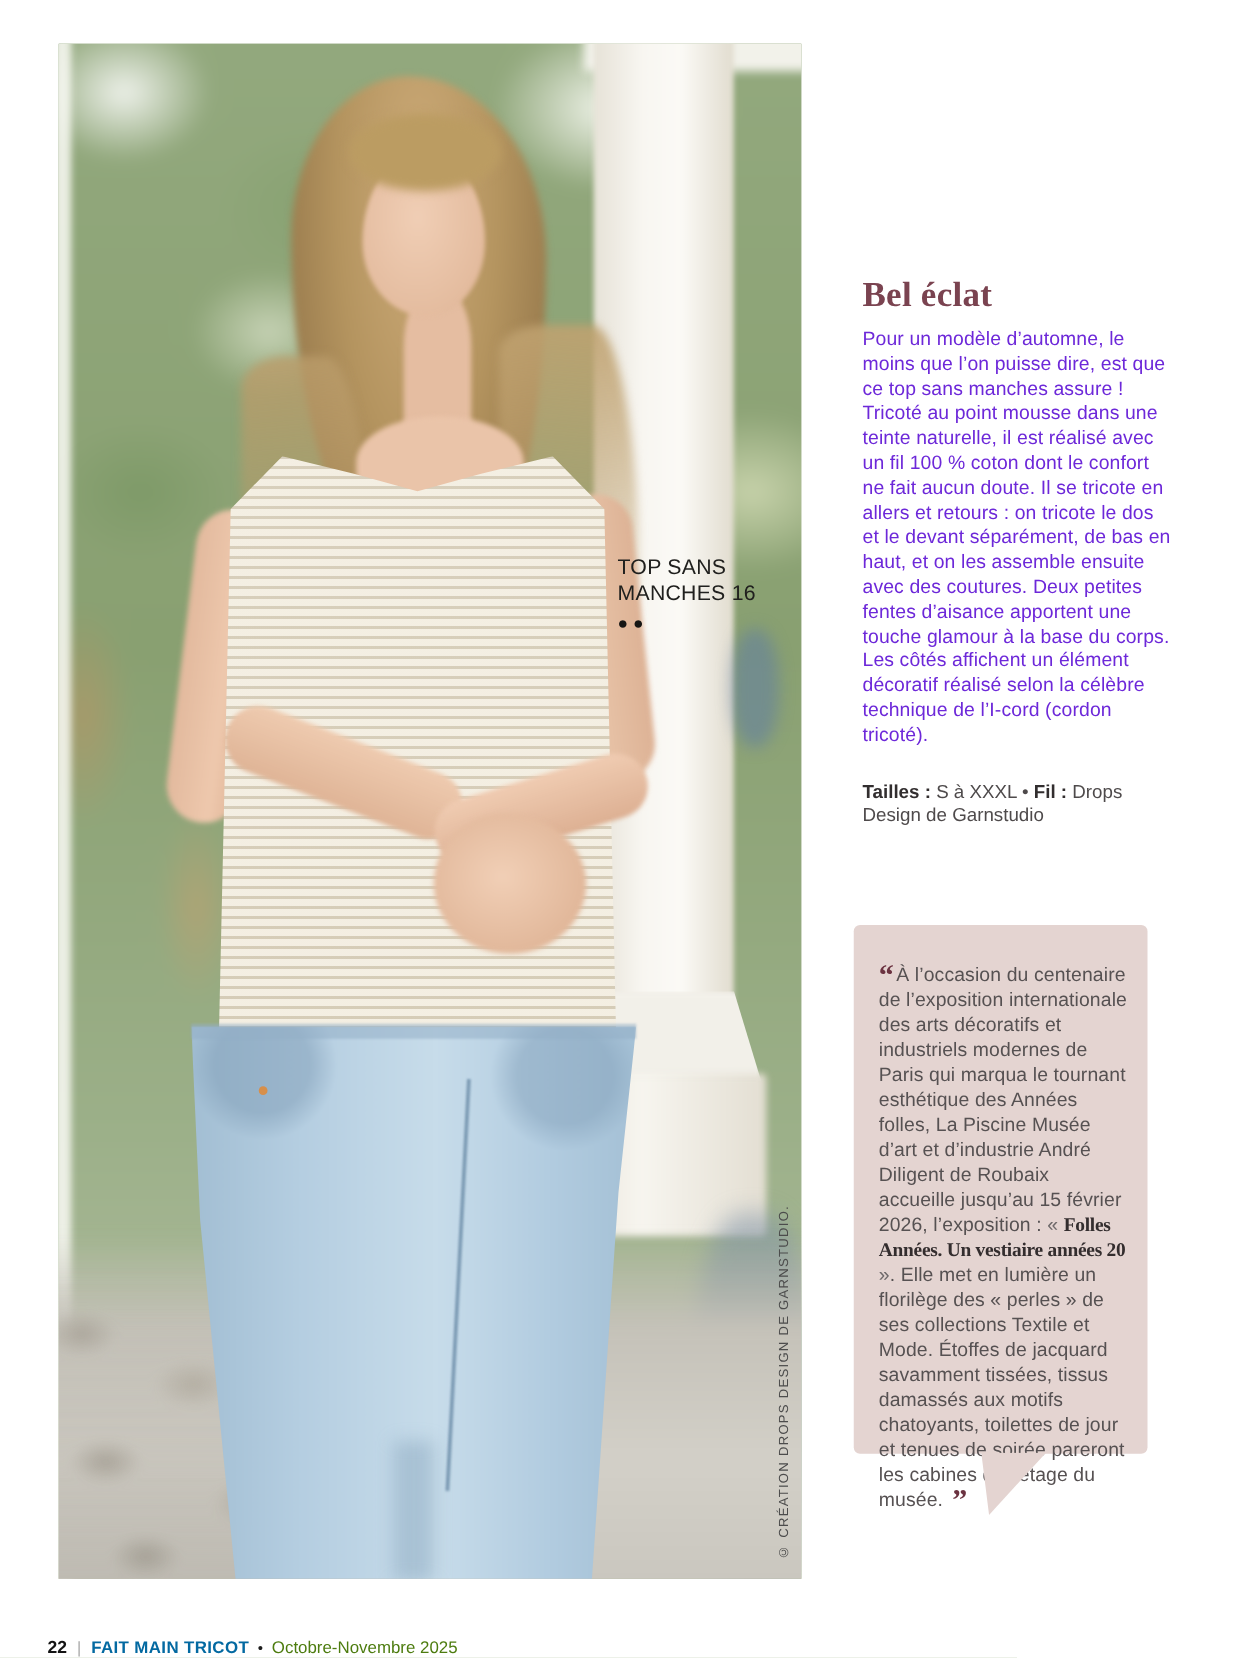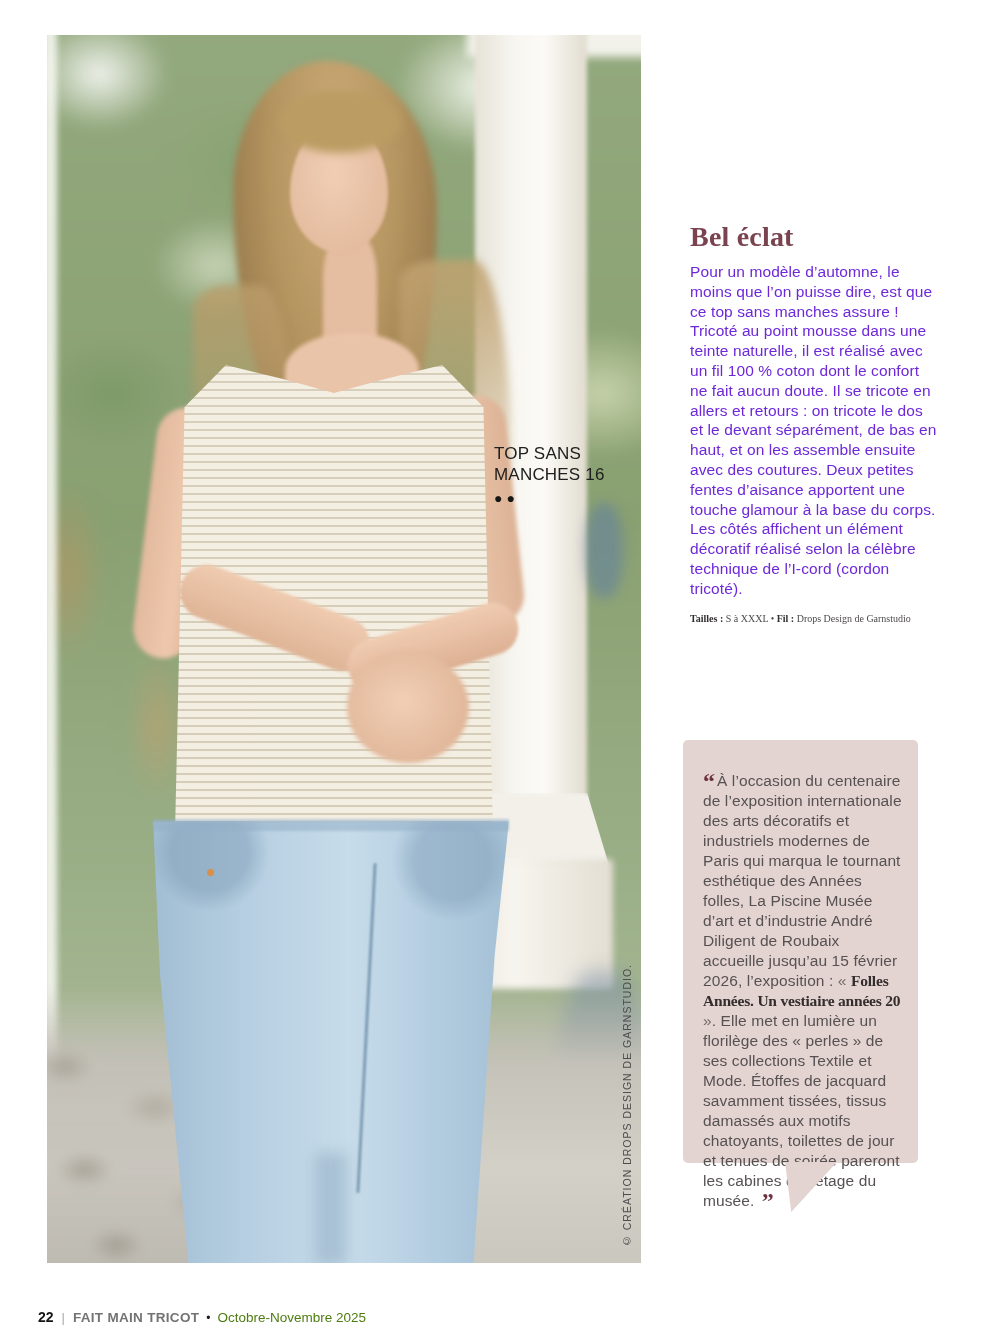--- a/index.html
+++ b/index.html
@@ -100,39 +100,39 @@
   .overlay-label .line { display:block; }
   .overlay-dots { display:block; margin-top:3px; font-size:14px; letter-spacing:4px; color:#161614; }
 
   .credit { right:8px; bottom:16px; writing-mode:vertical-rl; transform:rotate(180deg);
     font-size:10.5px; letter-spacing:1px; color:#4c4c4c; white-space:nowrap; }
 
   
   .article { position:absolute; left:690px; top:221px; width:250px; }
   .article h1 { font-family:"Liberation Serif", serif; font-weight:700; font-size:28px; color:#7a4350; margin-bottom:9px; letter-spacing:.2px; }
   .body-text { font-size:15.5px; line-height:19.8px; color:#6d28d9; letter-spacing:.1px; }
-  .specs { margin-top:10px; font-size:10px; line-height:19.8px; color:#4e4a4b;font-family:Liberation Serif, serif; }
+  .specs { margin-top:25px; font-size:15px; line-height:19.8px; color:#4e4a4b; }
   .specs .lbl { font-weight:700; color:#322e2f; }
 
   .quote-box { position:absolute; left:683px; top:740px; width:235px; height:423px;
     background:#e4d4d1; border-radius:5px; padding:31px 16px 20px 20px; }
   .quote-text { font-size:15.5px; line-height:20px; color:#565152; letter-spacing:.1px; }
   .qmark { font-family:"Liberation Serif", serif; font-weight:700; font-size:24px; line-height:0;
     color:#6b3240; letter-spacing:-2px; position:relative; top:3px; margin-right:4px; }
   .qmark.close { margin-left:3px; margin-right:0; }
   .qhl { font-family:"Liberation Serif", serif; font-weight:700; color:#332d2e; letter-spacing:-.2px; }
   .guill { color:#6f6a6b; }
   .bubble-tail { position:absolute; left:102px; top:100%; margin-top:-1px; width:52px; height:50px;
     background:#e4d4d1; clip-path:polygon(0 0,100% 0,12% 100%); }
 
   
   .footer { position:absolute; left:38px; top:1289px; font-size:13.5px; color:#2e2e2e; display:flex; align-items:baseline;margin-top:20px; }
   .footer .num { font-weight:700; font-size:14px; color:#141414; }
   .footer .sep { color:#a9a9a9; margin:0 8px; font-size:13px; }
-  .footer .mag { font-weight:700; letter-spacing:.3px; color:#737373; }
+  .footer .mag { font-weight:700; letter-spacing:.3px; color:#0369a1; }
   .footer .dot { margin:0 7px; font-size:12px; color:#1d1d1d; }
   .footer .issue { color:#4d7c0f; }
 </style>
 </head>
 <body>
 
 <div class="page">
 
   <figure class="photo">
     <div class="forest"></div>

